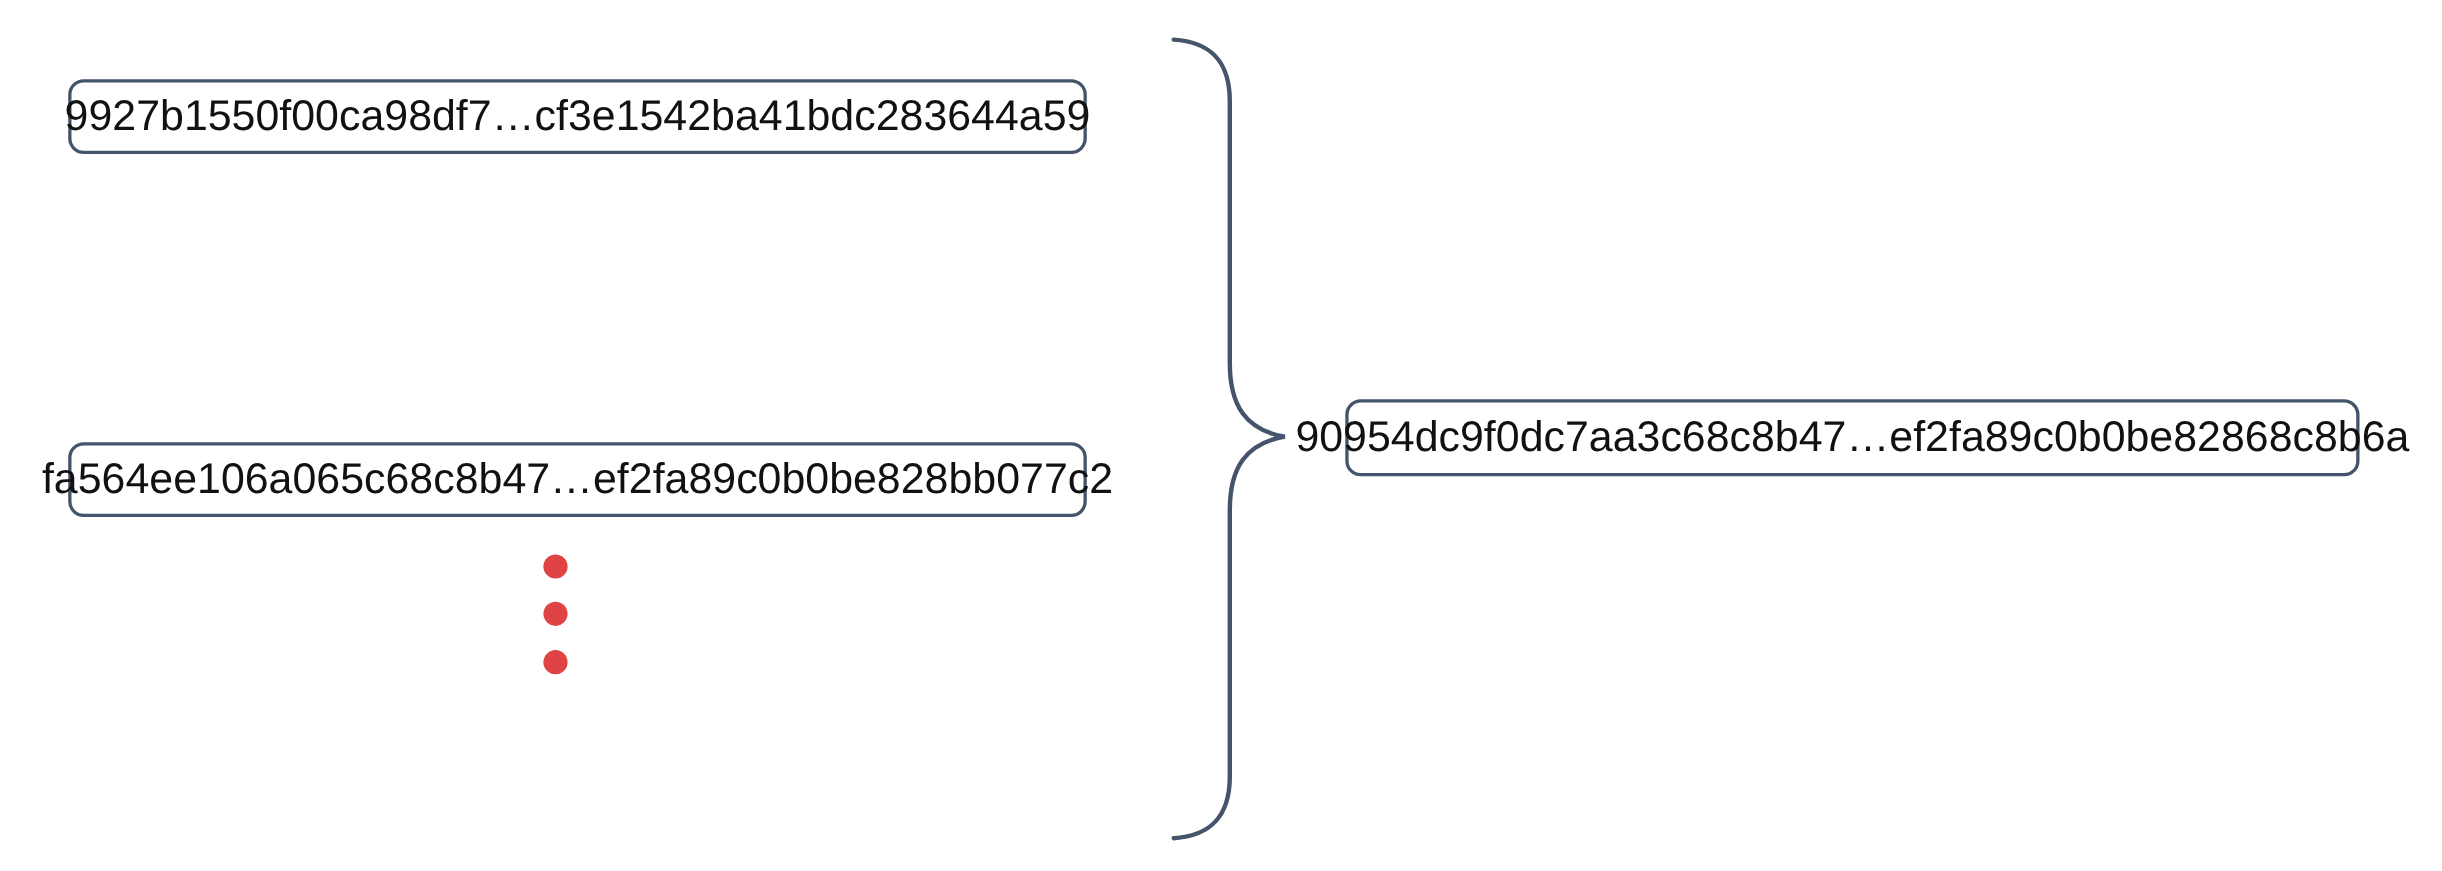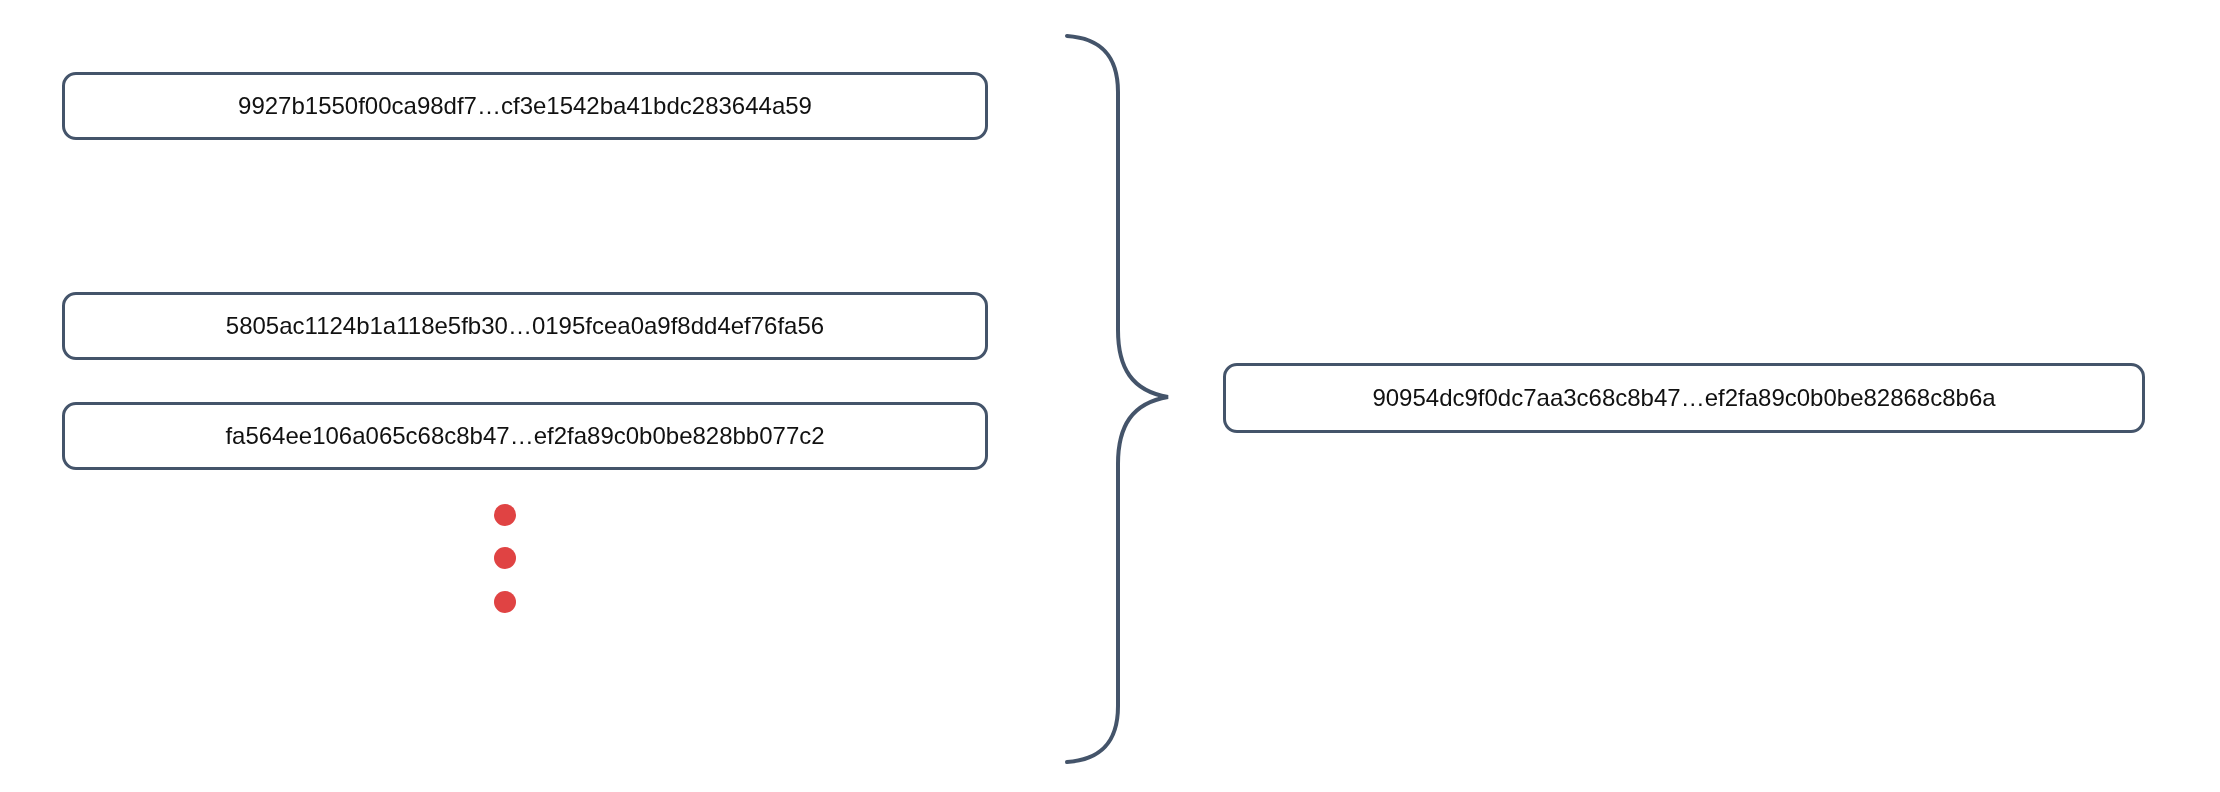--- a/index.html
+++ b/index.html
@@ -30,21 +30,21 @@
     align-items: center;
     justify-content: center;
   }
   .hash-box.result {
     left: 1223px;
     width: 922px;
     height: 70px;
     text-align: center;
   }
   .hash-text {
-    font-size: 24px;
+    font-size: 39px;
     color: var(--text-color);
     white-space: nowrap;
     letter-spacing: 0;
   }
   .dot {
     position: absolute;
     left: 494px;
     width: 22px;
     height: 22px;
     border-radius: 50%;
@@ -76,23 +76,20 @@
 </head>
 <body>
 
 <div id="canvas">
 
   <div class="hash-box box0">
     <span class="hash-text">9927b1550f00ca98df7…cf3e1542ba41bdc283644a59</span>
   </div>
 
 
-  <div class="hash-box box2">
-    <span class="hash-text">5805ac1124b1a118e5fb30…0195fcea0a9f8dd4ef76fa56</span>
-  </div>
 
   <div class="hash-box box3">
     <span class="hash-text">fa564ee106a065c68c8b47…ef2fa89c0b0be828bb077c2</span>
   </div>
 
   <div class="dot d0"></div>
   <div class="dot d1"></div>
   <div class="dot d2"></div>
 
 

